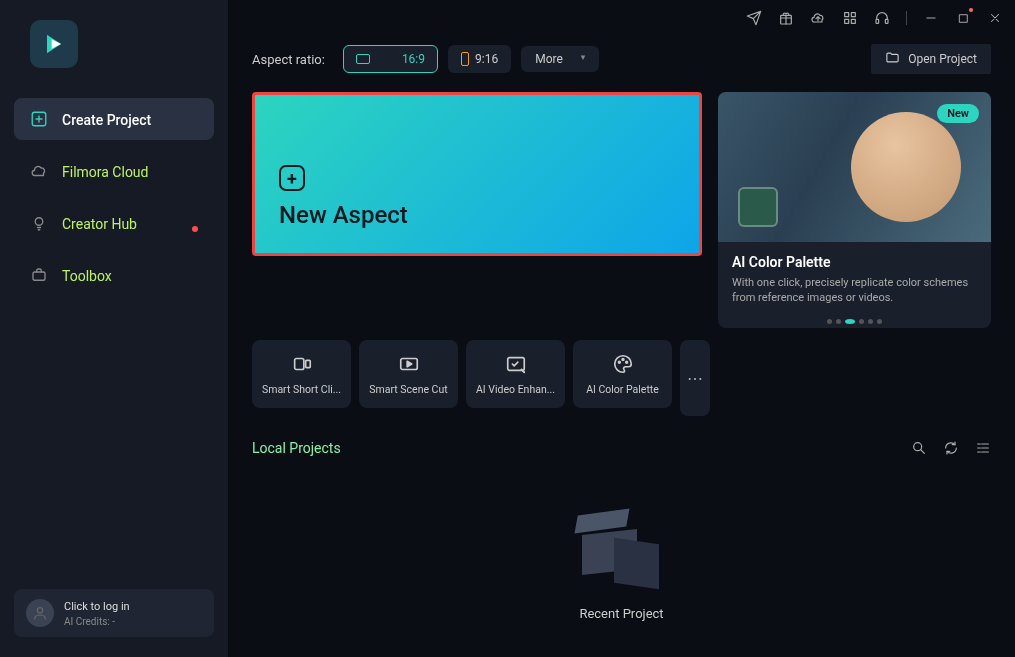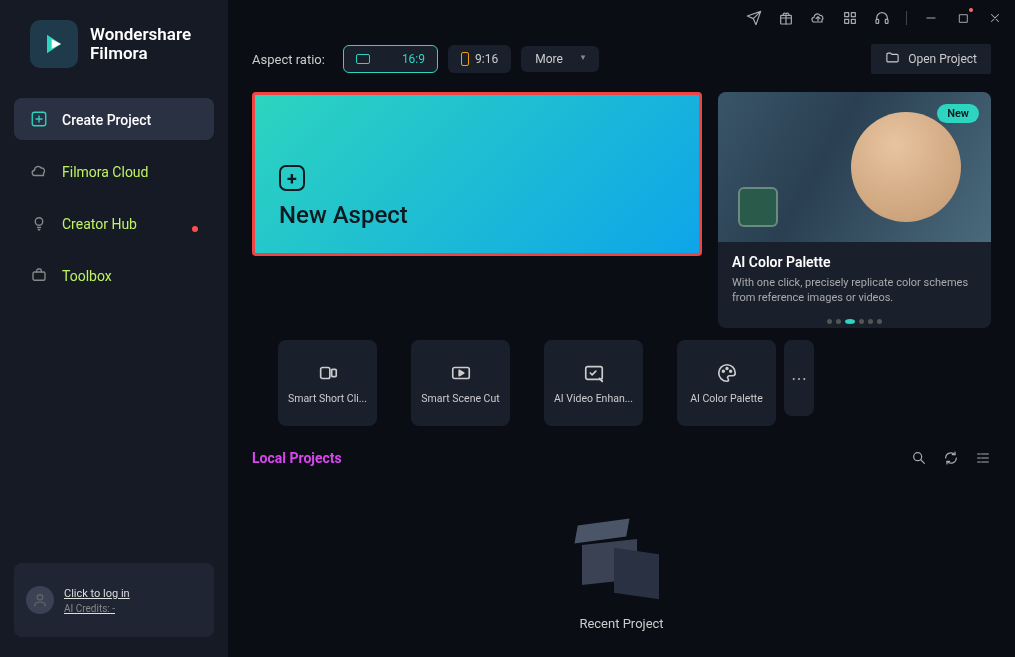--- a/index.html
+++ b/index.html
@@ -15,21 +15,21 @@
 
 .nav-items { padding: 0 14px; }
 .nav-item { display: flex; align-items: flex-end; padding: 12px 16px; border-radius: 8px; gap: 14px; cursor: pointer; margin-bottom: 10px; position: relative; }
 .nav-item.active { background: #2a3142; }
 .nav-item-label { font-size: 14px; color: #bef264; }
 .nav-item.active .nav-item-label { color: #fff; font-weight: 500; }
 .nav-icon { width: 18px; height: 18px; display: flex; align-items: center; justify-content: center; }
 .nav-item-dot { position: absolute; right: 16px; width: 6px; height: 6px; border-radius: 50%; background: #ff4d4d; }
 
 .sidebar-footer { margin-top: auto; padding: 0 14px; }
-.login-box { background: #1f2533; border-radius: 8px; padding: 23px 12px; display: flex; gap: 10px; align-items: center; text-decoration: underline; }
+.login-box { background: #1f2533; border-radius: 8px; padding: 10px 12px; display: flex; gap: 10px; align-items: center; }
 .avatar { width: 28px; height: 28px; border-radius: 50%; background: #3a4254; display: flex; align-items: center; justify-content: center; }
 .login-text { display: flex; flex-direction: column; gap: 3px; }
 .login-text-1 { font-size: 11px; color: #ddd; }
 .login-text-2 { font-size: 10px; color: #888; }
 
 .main { flex: 1; background: #0a0d14; display: flex; flex-direction: column; }
 .titlebar { height: 36px; display: flex; justify-content: flex-end; align-items: center; padding: 0 12px; gap: 16px; }
 .titlebar-icon { width: 16px; height: 16px; color: #aaa; cursor: pointer; display:flex; align-items:center; justify-content:center;}
 .titlebar-divider { width: 1px; height: 14px; background: #444; }
 .win-dot { position: relative; }
@@ -57,27 +57,27 @@
 .promo-thumb { position: absolute; left: 20px; bottom: 15px; width: 40px; height: 40px; border-radius: 6px; background: #2a5a4a; border: 2px solid rgba(255,255,255,0.3); }
 .new-badge { position: absolute; top: 12px; right: 12px; background: #2dd4bf; color: #0a1a1f; font-size: 11px; font-weight: 600; padding: 3px 10px; border-radius: 10px; }
 .promo-text { padding: 12px 14px 6px; }
 .promo-title { font-size: 14px; font-weight: 600; color: #fff; margin-bottom: 5px; }
 .promo-desc { font-size: 11px; color: #aaa; line-height: 1.4; max-height: 30px; overflow: hidden; }
 .promo-dots { display: flex; gap: 4px; justify-content: center; padding: 8px 0 4px; }
 .promo-dot { width: 5px; height: 5px; border-radius: 50%; background: #555; }
 .promo-dot.active { width: 10px; background: #2dd4bf; }
 
 .tools-row { display: flex; gap: 8px; margin-bottom: 24px; }
-.tool-card { flex: 0 0 99px; height: 86px; background: #1a1f2c; border-radius: 8px; display: flex; flex-direction: column; align-items: center; justify-content: center; gap: 8px; cursor: pointer; padding: 6px; margin-left: 26px; }
+.tool-card { flex: 0 0 99px; height: 68px; background: #1a1f2c; border-radius: 8px; display: flex; flex-direction: column; align-items: center; justify-content: center; gap: 8px; cursor: pointer; padding: 6px; }
 .tool-icon { width: 22px; height: 22px; color: #ccc; display:flex; align-items:center; justify-content:center;}
 .tool-label { font-size: 10.5px; color: #ccc; text-align: center; white-space: nowrap; overflow: hidden; text-overflow: ellipsis; width: 100%; }
 .tool-more { flex: 0 0 30px; height: 76px; background: #1a1f2c; border-radius: 8px; display: flex; align-items: center; justify-content: center; cursor: pointer; color: #aaa; }
 
 .local-head { display: flex; align-items: center; }
-.local-title { font-size: 14px; font-weight: 700; color: #d946ef; }
+.local-title { font-size: 14px; font-weight: 400; color: #86efac; }
 .local-actions { margin-left: auto; display: flex; gap: 16px; }
 .la-icon { width: 16px; height: 16px; color: #aaa; cursor: pointer; display:flex; align-items:center; justify-content:center;}
 
 .recent-area { display: flex; flex-direction: column; align-items: center; padding-top: 50px; gap: 20px; }
 .box-illus { width: 90px; height: 80px; position: relative; }
 .box-back { position: absolute; bottom: 14px; left: 5px; width: 55px; height: 40px; background: #3a4254; transform: skewY(-6deg); }
 .box-front { position: absolute; bottom: 0; right: 8px; width: 45px; height: 45px; background: #2a3142; transform: skewY(8deg); }
 .box-lid { position: absolute; top: 6px; left: 0px; width: 50px; height: 18px; background: #4a5568; transform: skewX(-18deg) rotate(-8deg); }
 .box-glow { position: absolute; top: 10px; left: 24px; width: 20px; height: 3px; background: #2dd4bf; border-radius: 50%; filter: blur(2px); }
 .recent-label { font-size: 13px; color: #ccc; }
@@ -87,24 +87,20 @@
 </head>
 <body>
 
 <div class="sidebar">
   <div class="logo-area">
     <div class="logo-icon">
       <svg viewBox="0 0 24 24">
           <path d="M6 4 L18 12 L6 20 Z" fill="#2dd4bf" stroke="none"></path>
           <path d="M10 8 L18 12 L10 16 Z" fill="#fff" stroke="none"></path>
         </svg>
-    </div>
-    <div class="logo-text">
-      <span class="logo-text-1">Wondershare</span>
-      <span class="logo-text-2">Filmora</span>
     </div>
   </div>
 
   <div class="nav-items">
     <div class="nav-item active">
       <span class="nav-icon">
           <svg viewBox="0 0 24 24" width="18" height="18">
             <rect x="3" y="3" width="18" height="18" rx="3" stroke="#2dd4bf"></rect>
             <path d="M12 8v8M8 12h8" stroke="#2dd4bf"></path>
           </svg>

